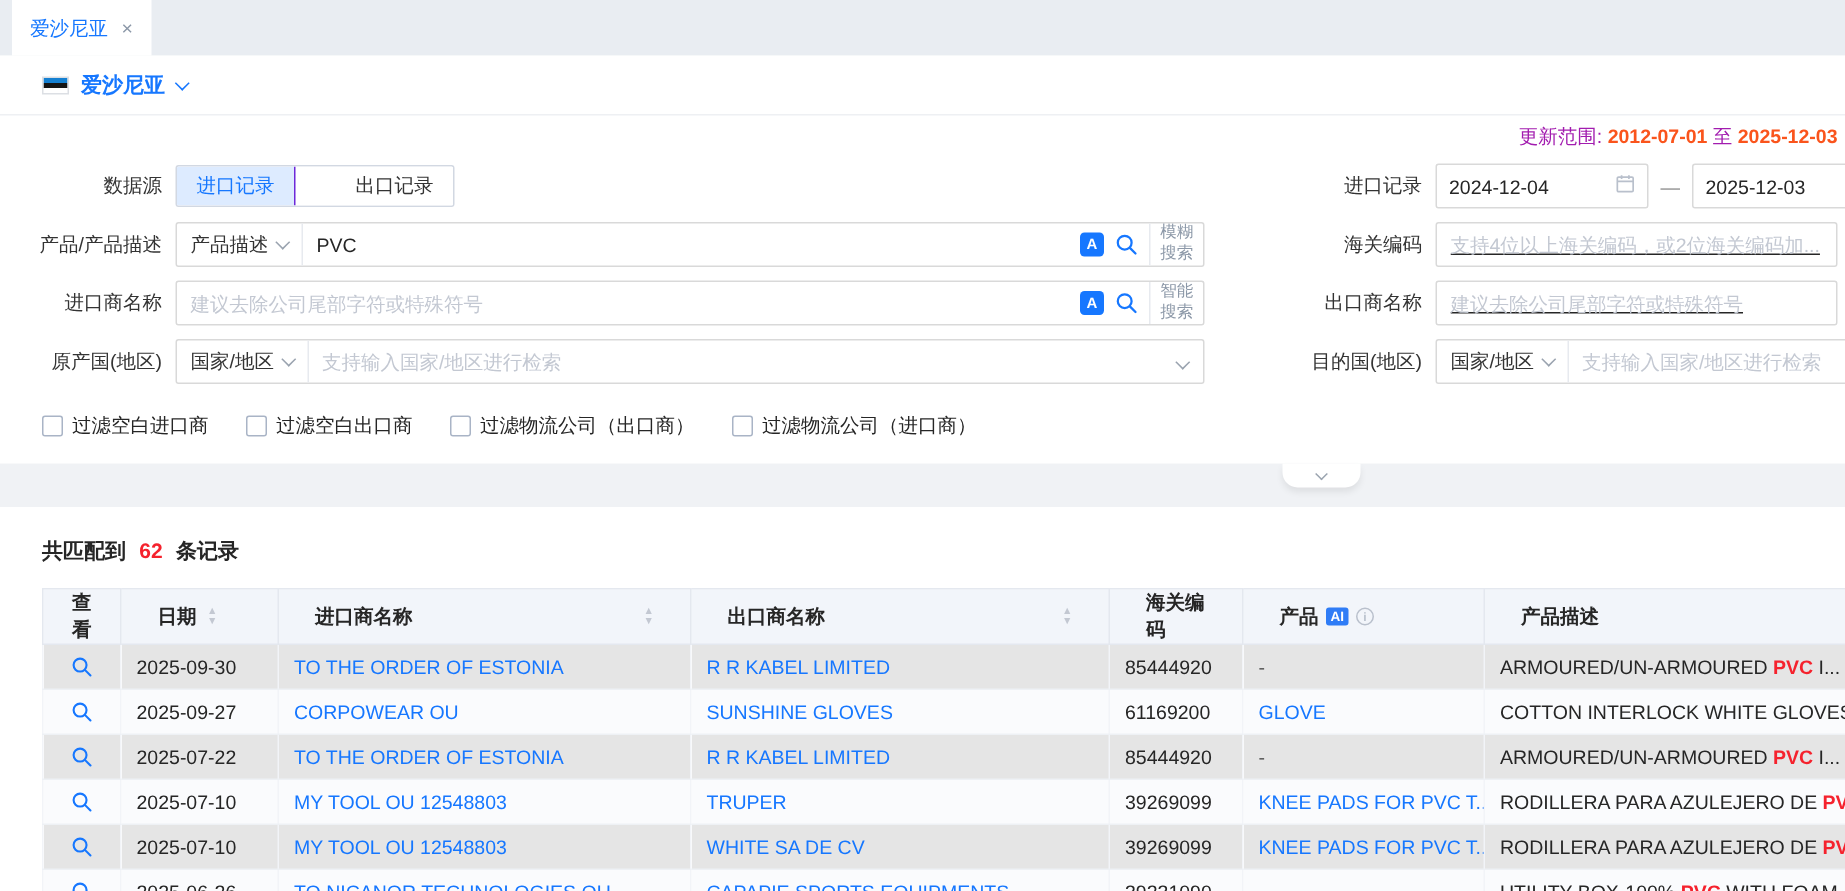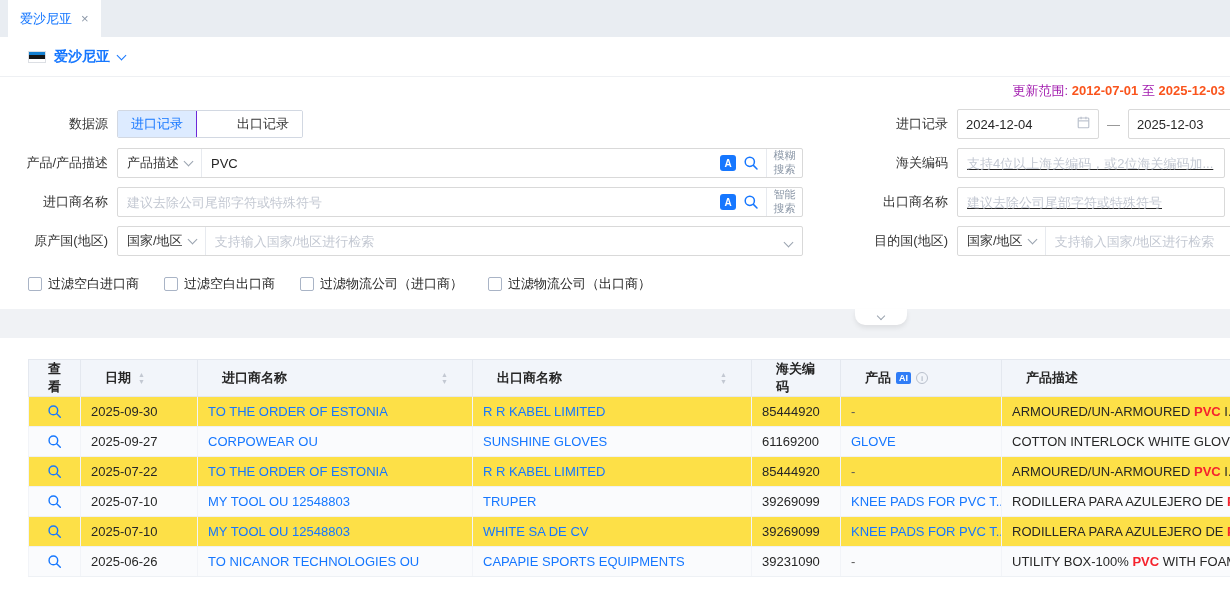--- a/index.html
+++ b/index.html
@@ -58,29 +58,29 @@
   .results-panel { position:relative; background:#fff; margin-top:29px; padding:21px 0 0 28px; min-height:300px; }
   .collapse-tab { position:absolute; top:-29px; left:855px; width:52px; height:16px; background:#fff; border-radius:0 0 10px 10px; box-shadow:0 3px 5px rgba(0,0,0,.08); display:flex; align-items:center; justify-content:center; cursor:pointer; }
   .collapse-tab .chev { width:6px; height:6px; margin-top:-3px; }
   .summary { font-size:14px; font-weight:700; color:#262626; margin-bottom:15px; }
   .summary .count { color:#f5222d; margin:0 5px; }
 
   .table-wrap { width:1202px; overflow:hidden; }
   table { border-collapse:collapse; table-layout:fixed; width:1253px; font-size:13px; }
   thead th { background:#f2f5fa; height:37px; font-weight:700; color:#262626; text-align:left; padding:0 24px; border:1px solid #e4e8ef; }
   .th-inner { display:flex; align-items:center; }
-  .col-view { width:52px; } .col-date { width:117px; } .col-importer { width:275px; }
+  .col-view { width:52px; } .col-date { width:105px; } .col-importer { width:275px; }
   .col-exporter { width:279px; } .col-hs { width:89px; } .col-product { width:161px; } .col-desc { width:300px; }
   th.col-view .th-inner { justify-content:center; }
   .sorter { display:inline-flex; flex-direction:column; margin-left:auto; cursor:pointer; }
   .col-date .sorter { margin-left:7px; }
   .car { font-size:7px; line-height:7px; color:#c3c8d2; }
   .ai-badge { background:#2f7cf6; color:#fff; font-size:9px; font-weight:700; border-radius:2px; padding:1px 3px; margin-left:5px; }
   .info-icon { width:12px; height:12px; border:1px solid #b9c0cc; border-radius:50%; color:#b9c0cc; font-size:8px; display:inline-flex; align-items:center; justify-content:center; margin-left:5px; cursor:pointer; }
-  tbody td { height:30px; padding:0 10px; border-bottom:1px solid #eef1f5; border-right:1px solid #f2f4f8; white-space:nowrap; overflow:hidden; color:#262626; background:#fde047; }
+  tbody td { height:30px; padding:0 10px; border-bottom:1px solid #eef1f5; border-right:1px solid #f2f4f8; white-space:nowrap; overflow:hidden; color:#262626; background:#e5e5e5; }
   tbody td:first-child { border-left:1px solid #f2f4f8; text-align:center; padding:0; }
   tbody tr:nth-child(even) td { background:#fafbfd; }
   .view-icon { display:inline-flex; padding-top:3px; cursor:pointer; }
   .link { color:#1677ff; cursor:pointer; }
   .hl { color:#f5222d; font-weight:700; }
   .dash { color:#595959; }
 </style>
 </head>
 <body>
 
@@ -210,34 +210,39 @@
         <label class="cb-item">
           <span class="cb-box"></span>
           <span>过滤空白进口商</span>
         </label>
         <label class="cb-item">
           <span class="cb-box"></span>
           <span>过滤空白出口商</span>
         </label>
         <label class="cb-item">
           <span class="cb-box"></span>
-          <span>过滤物流公司（进口商）</span>
+          <span>过滤物流公司（出口商）</span>
         </label>
         <label class="cb-item">
           <span class="cb-box"></span>
-          <span>过滤物流公司（出口商）</span>
+          <span>过滤物流公司（进口商）</span>
         </label>
       </div>
   </div>
 
   <div class="results-panel">
     <div class="collapse-tab">
         <span class="chev"></span>
       </div>
 
+    <div class="summary">
+      <span>共匹配到</span>
+      <span class="count">62</span>
+      <span>条记录</span>
+    </div>
 
     <div class="table-wrap">
       <table>
         <thead>
             <tr>
               <th class="col-view">
                 <div class="th-inner">
                   <span>查看</span>
                 </div>
               </th>

